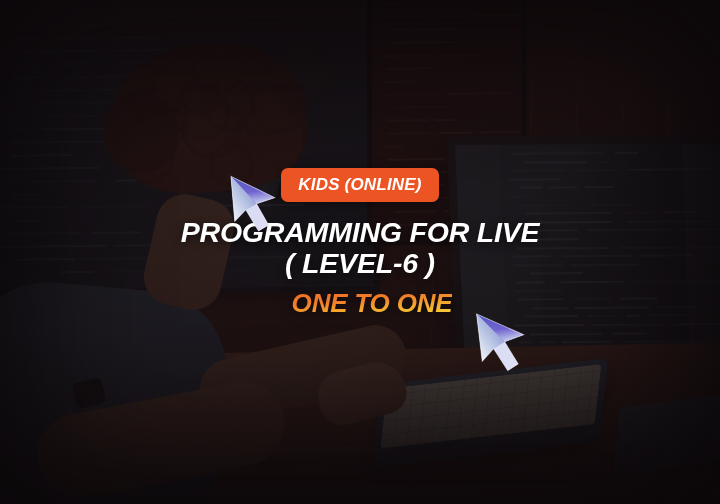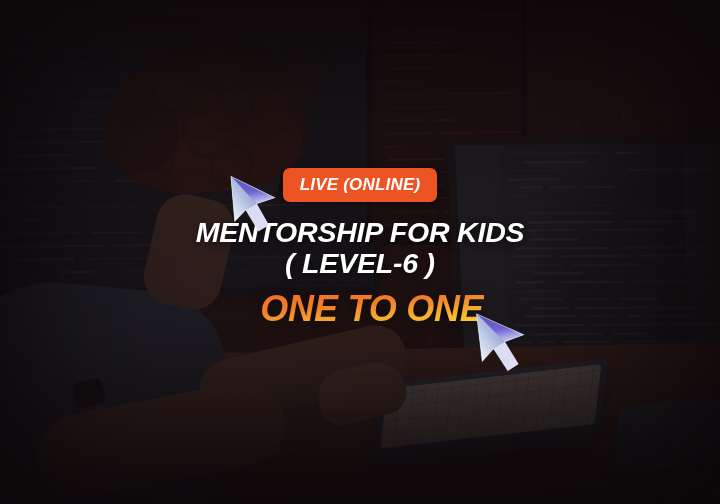--- a/index.html
+++ b/index.html
@@ -349,21 +349,21 @@
     font-weight: bold;
     font-style: italic;
     line-height: 1.08;
     letter-spacing: -0.2px;
     text-shadow: 0 2px 9px rgba(0,0,0,.65);
   }
   .headline .line2 { display: block; }
 
   .subhead {
     margin-top: 11px;
-    font-size: 36px;
+    font-size: 26px;
     font-weight: bold;
     font-style: italic;
     line-height: 1.07;
     letter-spacing: -0.2px;
     background: linear-gradient(175deg,
         #ef6a2a 0%,
         #f07e28 38%,
         #f5a92f 64%,
         #f6c634 84%,
         #f3c93d 100%);
@@ -642,24 +642,24 @@
         <path d="M20 8 L78 50 L50 54 Z" fill="url(#cgC)" opacity=".92"></path>
         <path d="M20 8 L50 54 L33 60 L14 74 Z" fill="url(#cgB)" opacity=".95"></path>
         <path d="M33 60 L46 94 L62 88 L50 54 Z" fill="#eaeef9" opacity=".88"></path>
         <path d="M20 8 L78 50 L50 54 L62 88 L46 94 L33 60 L14 74 Z" fill="none" stroke="#ffffff" stroke-opacity=".5" stroke-width="1.4"></path>
       </g>
     </svg>
   </div>
 
   <div class="content">
 
-    <div class="badge">LIVE (ONLINE)</div>
+    <div class="badge">KIDS (ONLINE)</div>
 
     <div class="headline">
-      <span>MENTORSHIP FOR KIDS</span>
+      <span>PROGRAMMING FOR LIVE</span>
       <span class="line2">( LEVEL-6 )</span>
     </div>
 
     <div class="subhead">
       <span>ONE TO ONE</span>
     </div>
 
   </div>
 </div>
 

